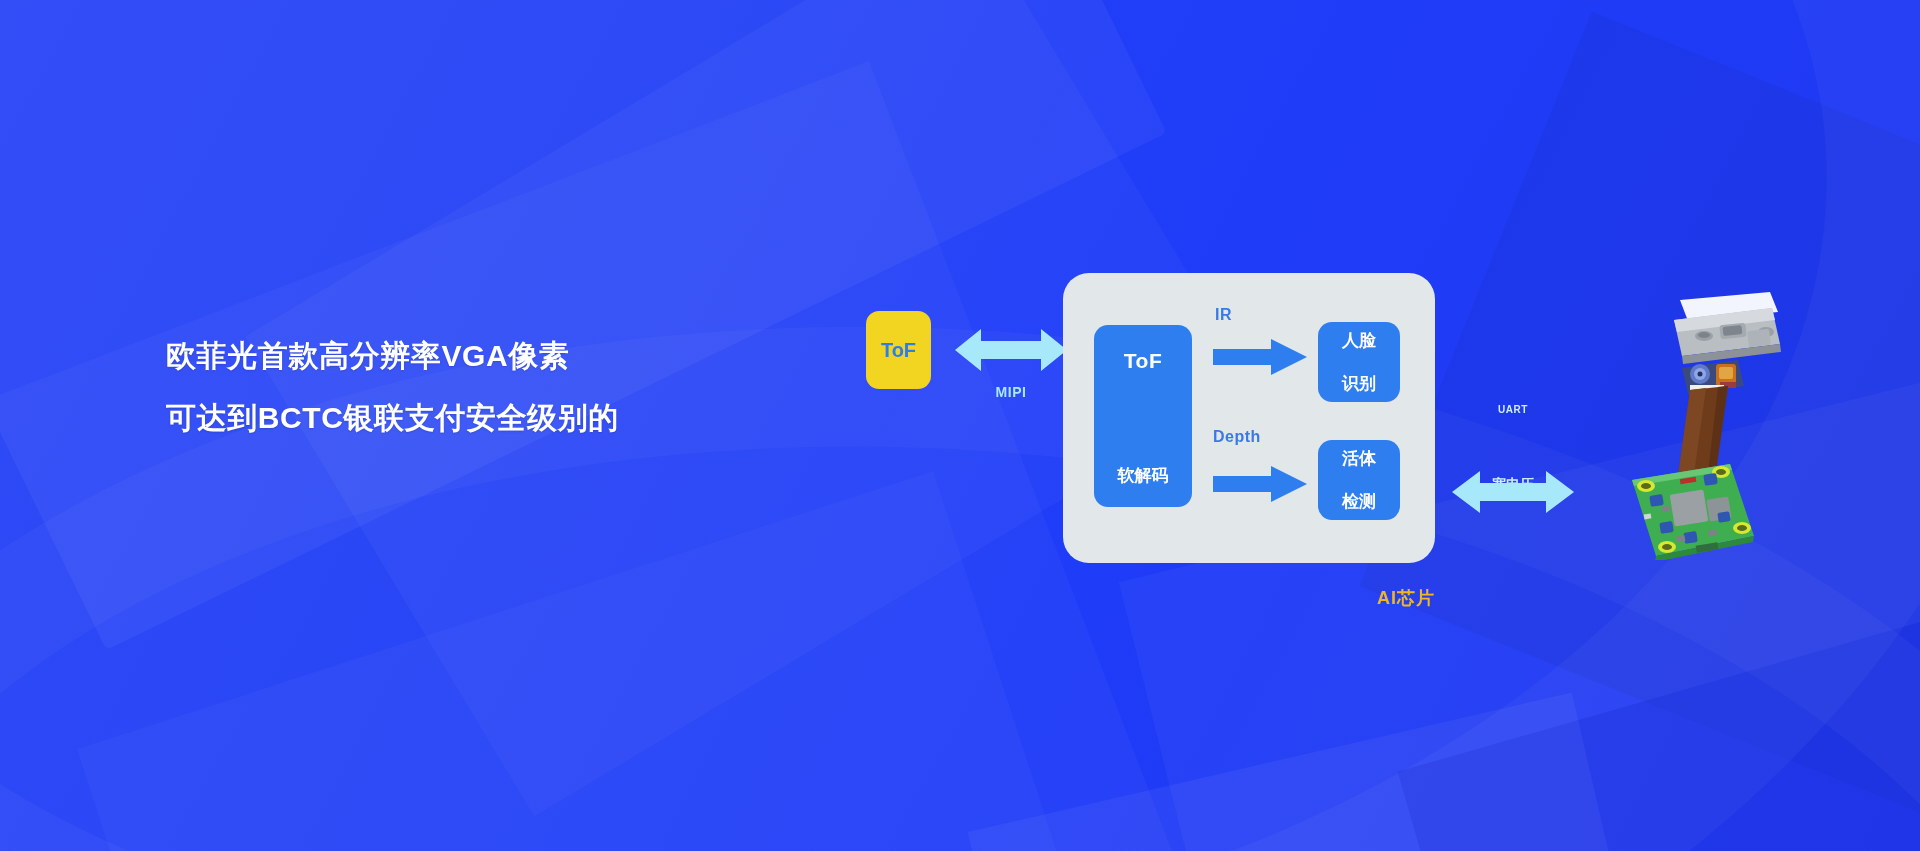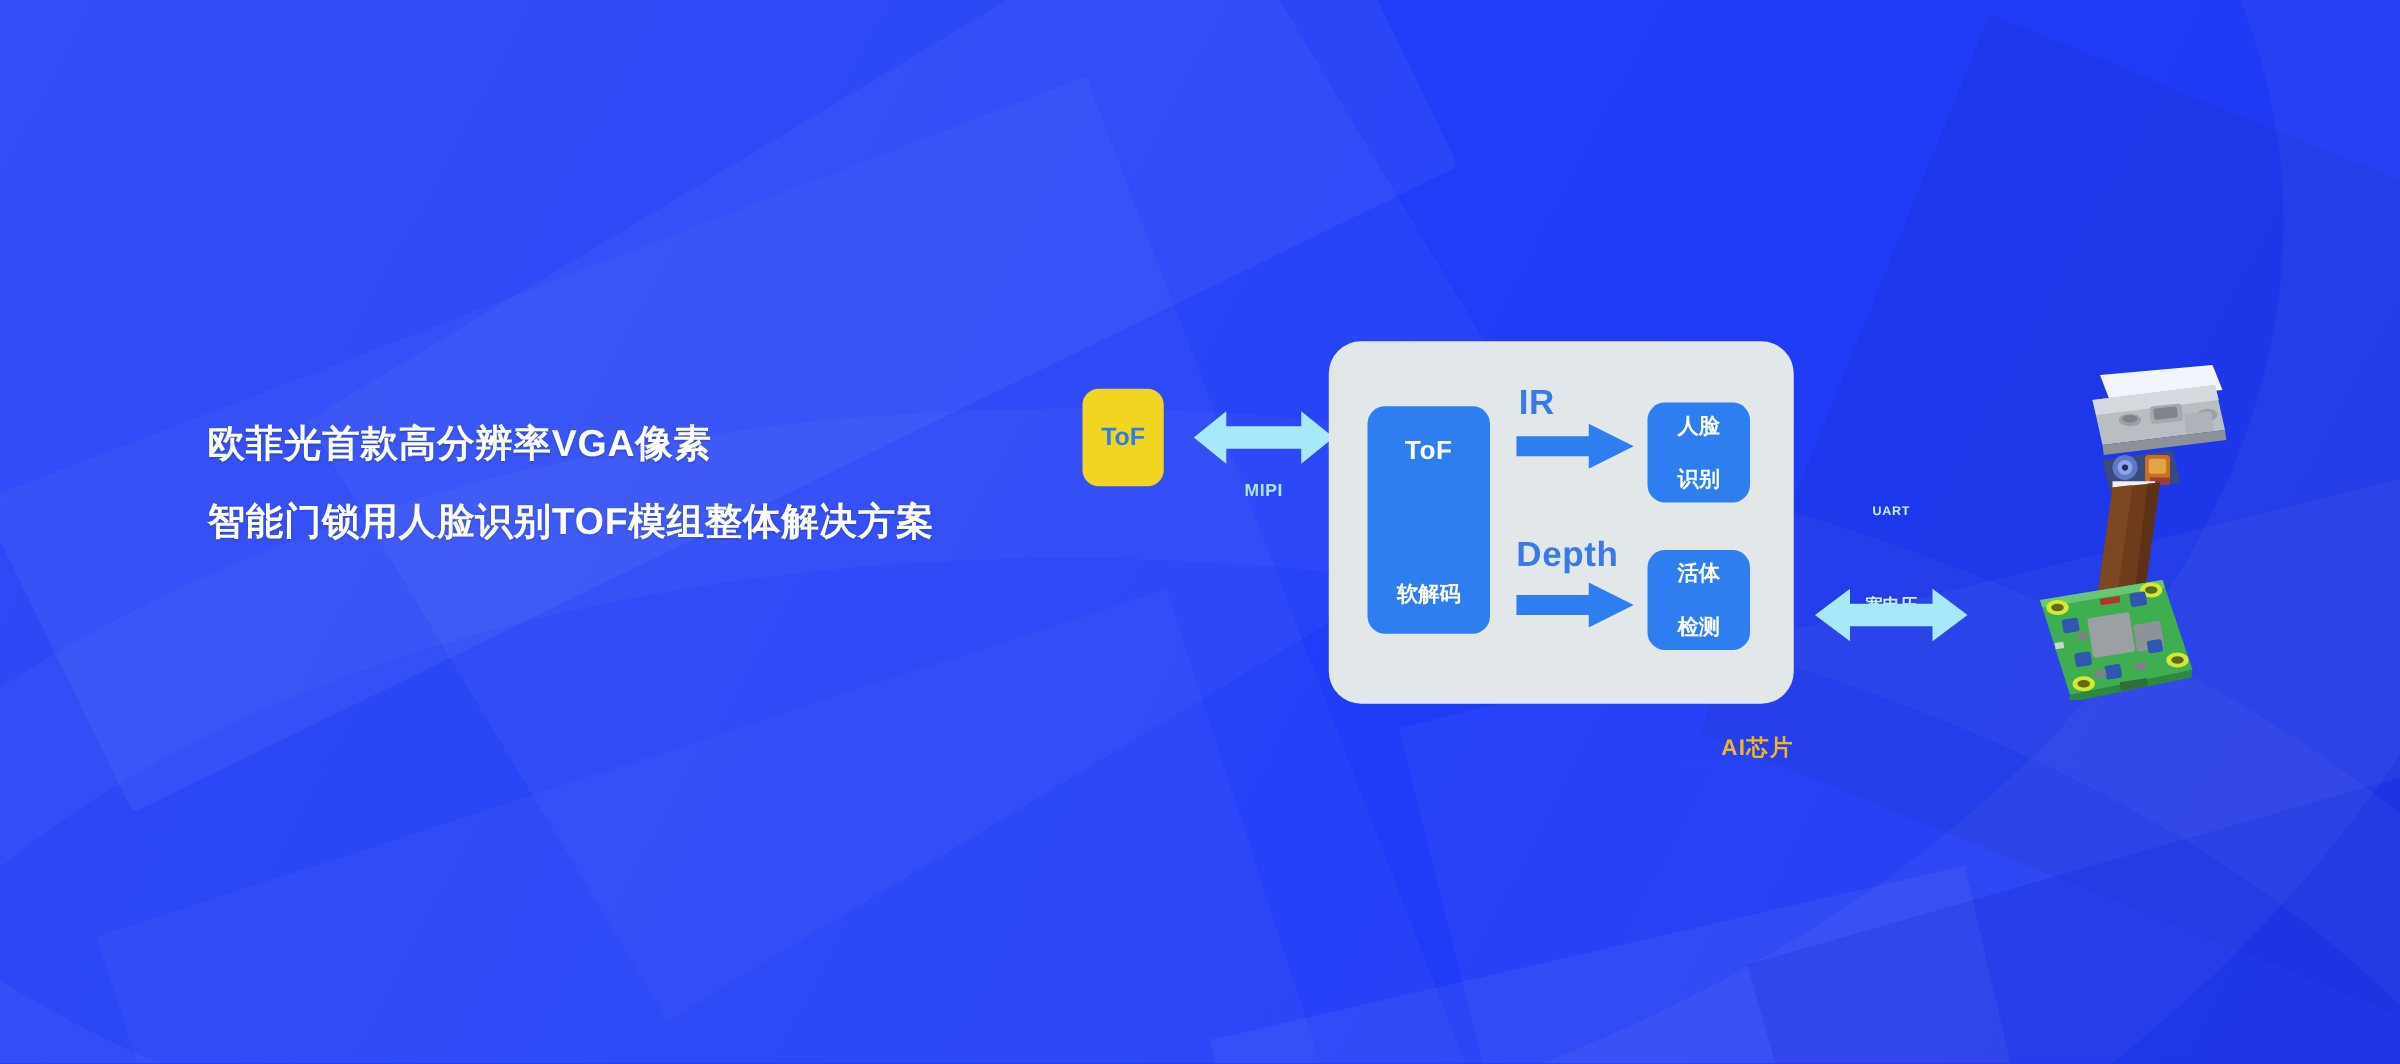--- a/index.html
+++ b/index.html
@@ -161,21 +161,21 @@
     align-items: center; justify-content: space-between;
     padding: 24px 0 20px 0;
     box-sizing: border-box;
   }
   .tof-inner .t1 { font-size: 21px; font-weight: bold; letter-spacing: 0.5px; }
   .tof-inner .t2 { font-size: 17px; font-weight: bold; }
 
   .flow-label {
     position: absolute;
     color: #3a7ae8;
-    font-size: 28px; font-weight: bold;
+    font-size: 16px; font-weight: bold;
     letter-spacing: 0.5px;
   }
   .lab-ir    { left: 1215px; top: 306px; }
   .lab-depth { left: 1213px; top: 428px; }
 
   .arrow-blue { position: absolute; width: 94px; height: 36px; }
   .arr-ir    { left: 1213px; top: 339px; }
   .arr-depth { left: 1213px; top: 466px; }
 
   .out-box {
@@ -209,21 +209,21 @@
     <div class="bg-shape shape-e"></div>
     <div class="bg-shape shape-f"></div>
     <div class="bg-shape shape-g"></div>
     <div class="bg-shape shape-h"></div>
     <div class="arc-sweep"></div>
     <div class="arc-sweep2"></div>
   </div>
 
   <div class="headline">
     <div>欧菲光首款高分辨率VGA像素</div>
-    <div>智能门锁用人脸识别TOF模组整体解决方案</div>
+    <div>可达到BCTC银联支付安全级别的</div>
   </div>
 
   <div class="tof-external">
     <span>ToF</span>
   </div>
 
   <svg class="arrow-cyan arrow-mipi" viewBox="0 0 112 46">
     <polygon points="0,23 26,2 26,14 86,14 86,2 112,23 86,44 86,32 26,32 26,44" fill="#a8e8fb"></polygon>
   </svg>
   <div class="label-mipi">MIPI</div>

